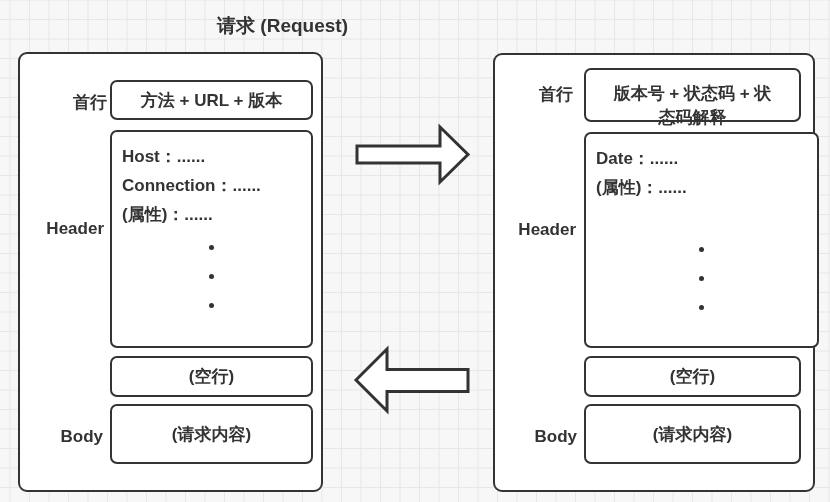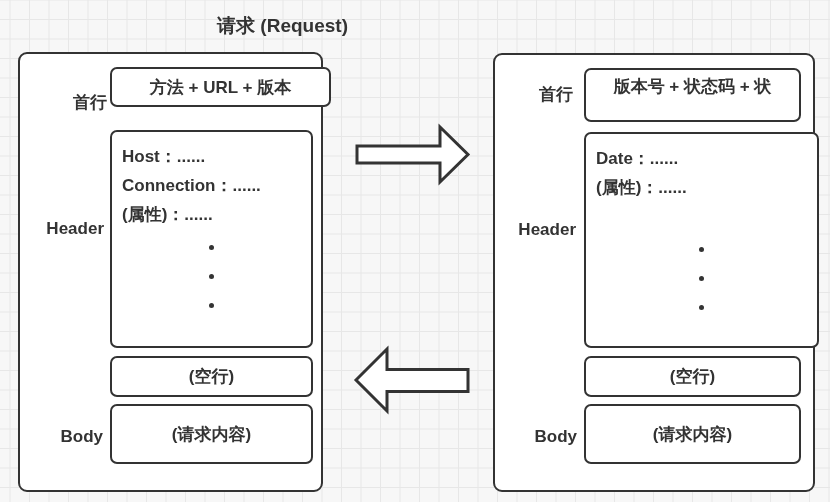--- a/index.html
+++ b/index.html
@@ -57,39 +57,39 @@
   }
   .dot{
     width:5px;height:5px;
     border-radius:50%;
     background:#333333;
   }
   .two-line{
     font-size:17px;
     line-height:24px;
     text-align:center;
-    padding-top:5px;
+    padding-top:12px;
   }
   svg.arrow-layer{
     position:absolute;left:0;top:0;
     pointer-events:none;
   }
 </style>
 </head>
 <body>
 
 <div class="canvas">
 
   <div class="abs title" style="left:20px;top:14px;width:328px;">请求 (Request)</div>
 
   <div class="abs shape outer-box" style="left:18px;top:52px;width:305px;height:440px;"></div>
 
   <div class="abs row-label" style="left:47px;top:93px;width:60px;">首行</div>
 
-  <div class="abs shape inner-box center-text" style="left:110px;top:67px;width:221px;height:40px;">方法 + URL + 版本</div>
+  <div class="abs shape inner-box center-text" style="left:110px;top:80px;width:203px;height:40px;">方法 + URL + 版本</div>
 
   <div class="abs shape inner-box header-box" style="left:110px;top:130px;width:203px;height:218px;">
     <div class="header-line">Host：......</div>
     <div class="header-line">Connection：......</div>
     <div class="header-line">(属性)：......</div>
     <div class="dots" style="top:113px;">
       <span class="dot"></span>
       <span class="dot"></span>
       <span class="dot"></span>
     </div>
@@ -103,20 +103,21 @@
 
   <div class="abs row-label" style="left:33px;top:427px;width:70px;">Body</div>
 
 
   <div class="abs shape outer-box" style="left:493px;top:53px;width:322px;height:439px;"></div>
 
   <div class="abs row-label" style="left:513px;top:85px;width:60px;">首行</div>
 
   <div class="abs shape inner-box two-line" style="left:584px;top:68px;width:217px;height:54px;">
     <div>版本号 + 状态码 + 状</div>
+    <div>态码解释</div>
   </div>
 
   <div class="abs shape inner-box header-box" style="left:584px;top:132px;width:235px;height:216px;">
     <div class="header-line">Date：......</div>
     <div class="header-line">(属性)：......</div>
     <div class="dots" style="top:113px;">
       <span class="dot"></span>
       <span class="dot"></span>
       <span class="dot"></span>
     </div>

